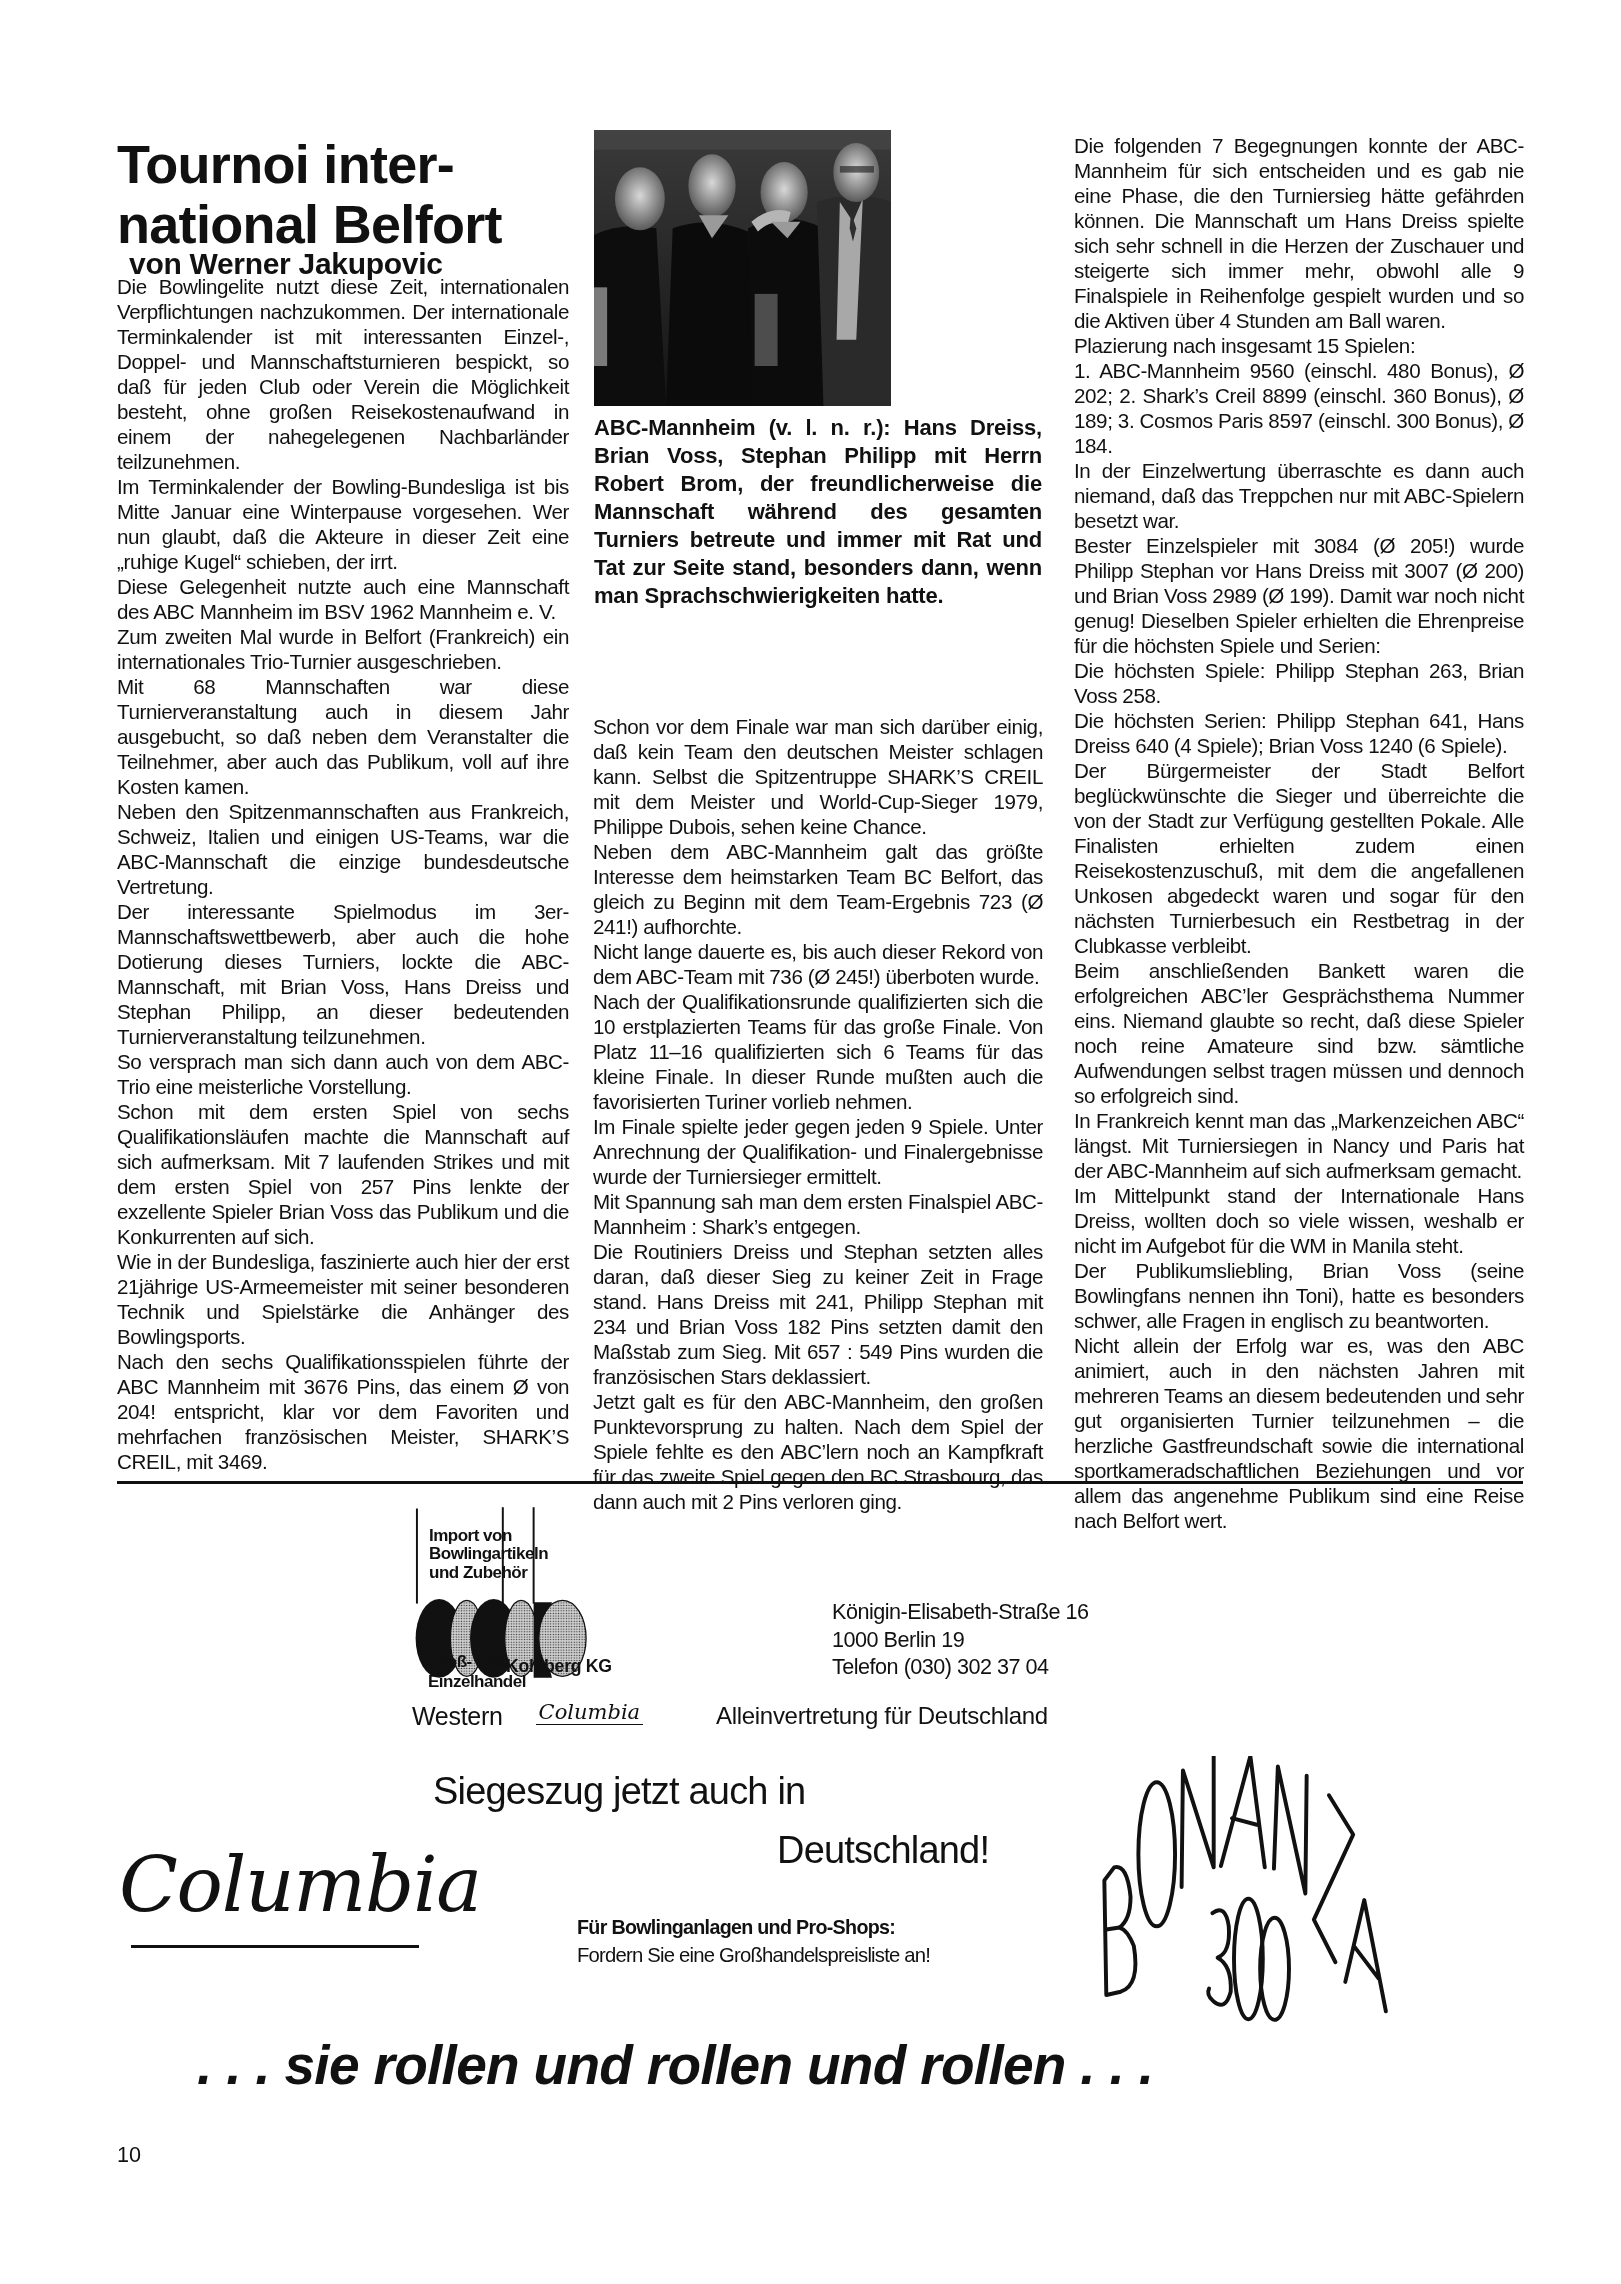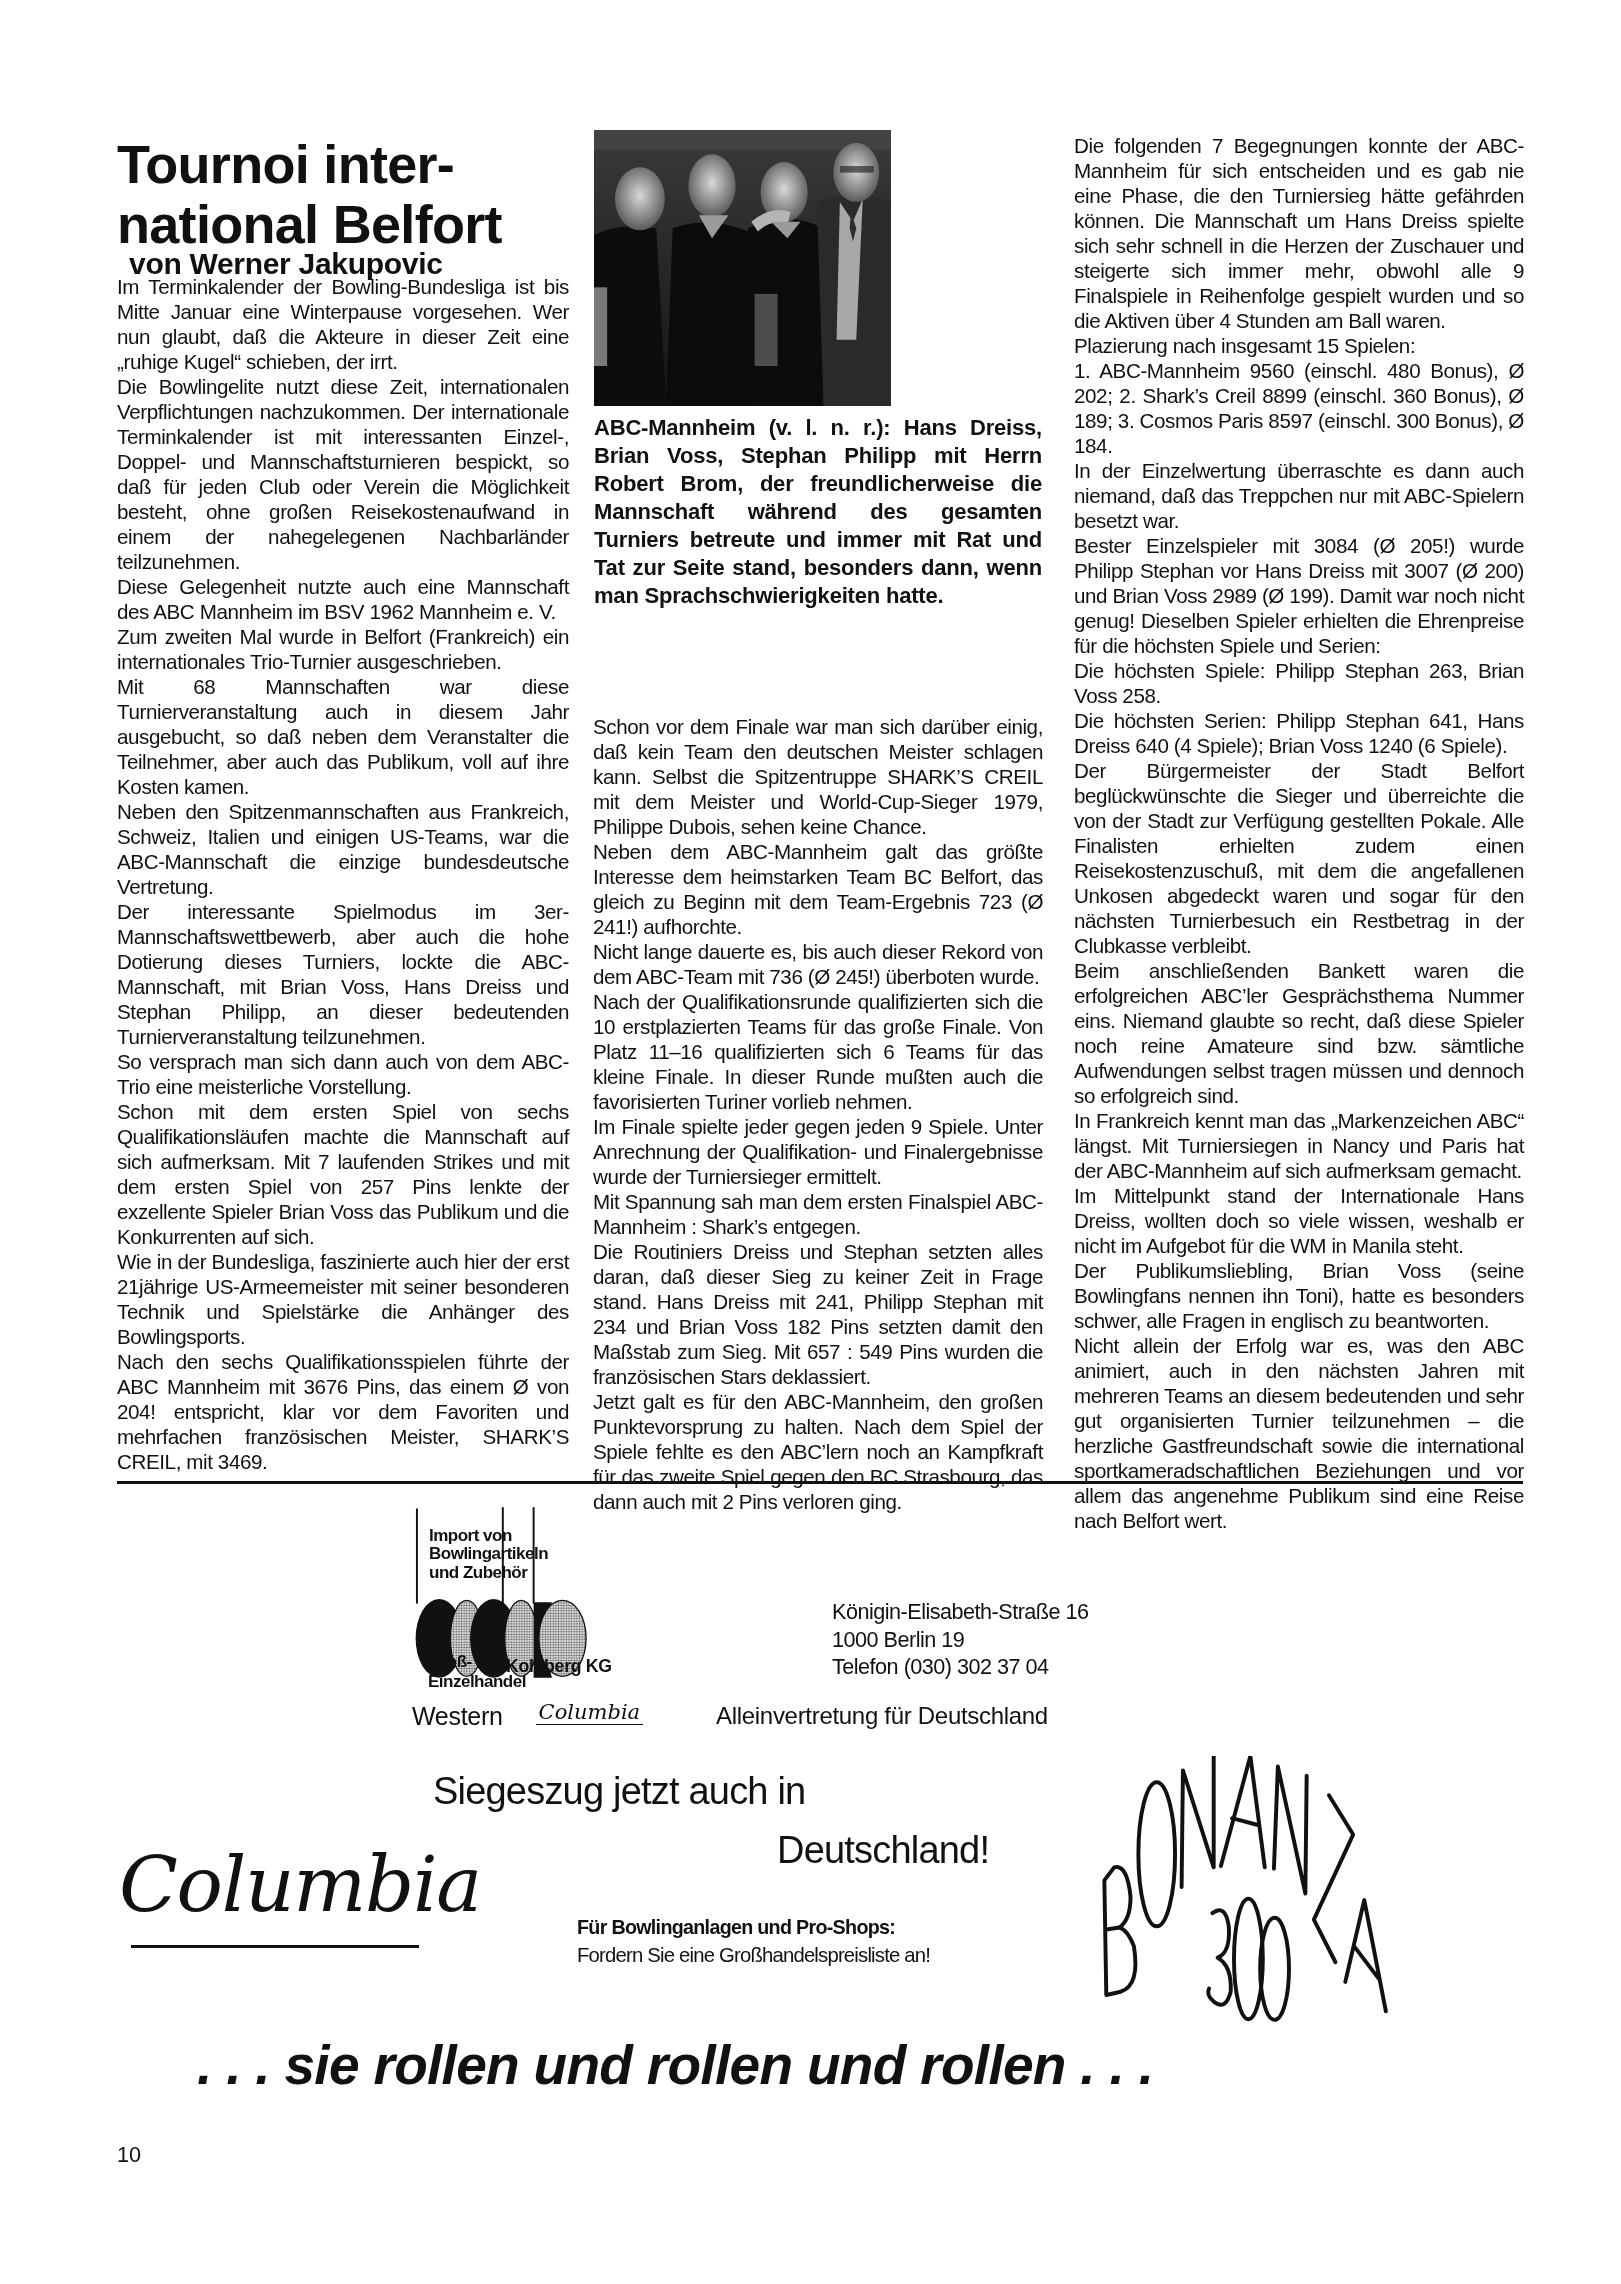--- a/index.html
+++ b/index.html
@@ -21,22 +21,22 @@
 </head>
 <body>
 
 <h1 class="title">
   <span>Tournoi inter-</span><br>
   <span>national Belfort</span>
 </h1>
 <h2 class="byline">von Werner Jakupovic</h2>
 
 <div class="col" id="col-left">
+  <p>Die Bowlingelite nutzt diese Zeit, internationalen Verpflichtungen nachzukommen. Der internationale Terminkalender ist mit interessanten Einzel-, Doppel- und Mannschaftsturnieren bespickt, so daß für jeden Club oder Verein die Möglichkeit besteht, ohne großen Reisekostenaufwand in einem der nahegelegenen Nachbarländer teilzunehmen.</p>
   <p>Im Terminkalender der Bowling-Bundesliga ist bis Mitte Januar eine Winterpause vorgesehen. Wer nun glaubt, daß die Akteure in dieser Zeit eine „ruhige Kugel“ schieben, der irrt.</p>
-  <p>Die Bowlingelite nutzt diese Zeit, internationalen Verpflichtungen nachzukommen. Der internationale Terminkalender ist mit interessanten Einzel-, Doppel- und Mannschaftsturnieren bespickt, so daß für jeden Club oder Verein die Möglichkeit besteht, ohne großen Reisekostenaufwand in einem der nahegelegenen Nachbarländer teilzunehmen.</p>
   <p>Diese Gelegenheit nutzte auch eine Mannschaft des ABC Mannheim im BSV 1962 Mannheim e. V.</p>
   <p>Zum zweiten Mal wurde in Belfort (Frankreich) ein internationales Trio-Turnier ausgeschrieben.</p>
   <p>Mit 68 Mannschaften war diese Turnierveranstaltung auch in diesem Jahr ausgebucht, so daß neben dem Veranstalter die Teilnehmer, aber auch das Publikum, voll auf ihre Kosten kamen.</p>
   <p>Neben den Spitzenmannschaften aus Frankreich, Schweiz, Italien und einigen US-Teams, war die ABC-Mannschaft die einzige bundesdeutsche Vertretung.</p>
   <p>Der interessante Spielmodus im 3er-Mannschaftswettbewerb, aber auch die hohe Dotierung dieses Turniers, lockte die ABC-Mannschaft, mit Brian Voss, Hans Dreiss und Stephan Philipp, an dieser bedeutenden Turnierveranstaltung teilzunehmen.</p>
   <p>So versprach man sich dann auch von dem ABC-Trio eine meisterliche Vorstellung.</p>
   <p>Schon mit dem ersten Spiel von sechs Qualifikationsläufen machte die Mannschaft auf sich aufmerksam. Mit 7 laufenden Strikes und mit dem ersten Spiel von 257 Pins lenkte der exzellente Spieler Brian Voss das Publikum und die Konkurrenten auf sich.</p>
   <p>Wie in der Bundesliga, faszinierte auch hier der erst 21jährige US-Armeemeister mit seiner besonderen Technik und Spielstärke die Anhänger des Bowlingsports.</p>
   <p>Nach den sechs Qualifikationsspielen führte der ABC Mannheim mit 3676 Pins, das einem Ø von 204! entspricht, klar vor dem Favoriten und mehrfachen französischen Meister, SHARK’S CREIL, mit 3469.</p>
 </div>

